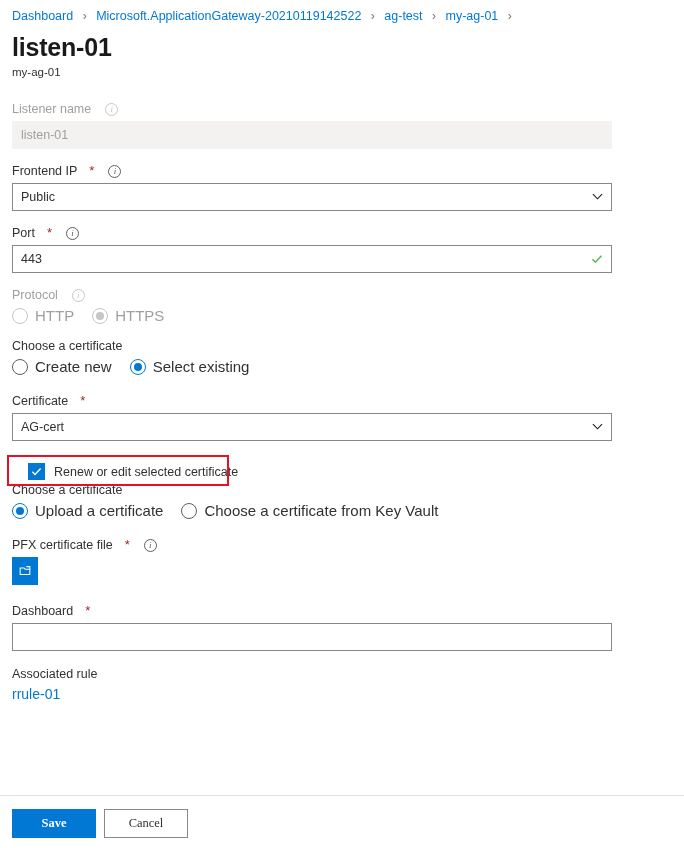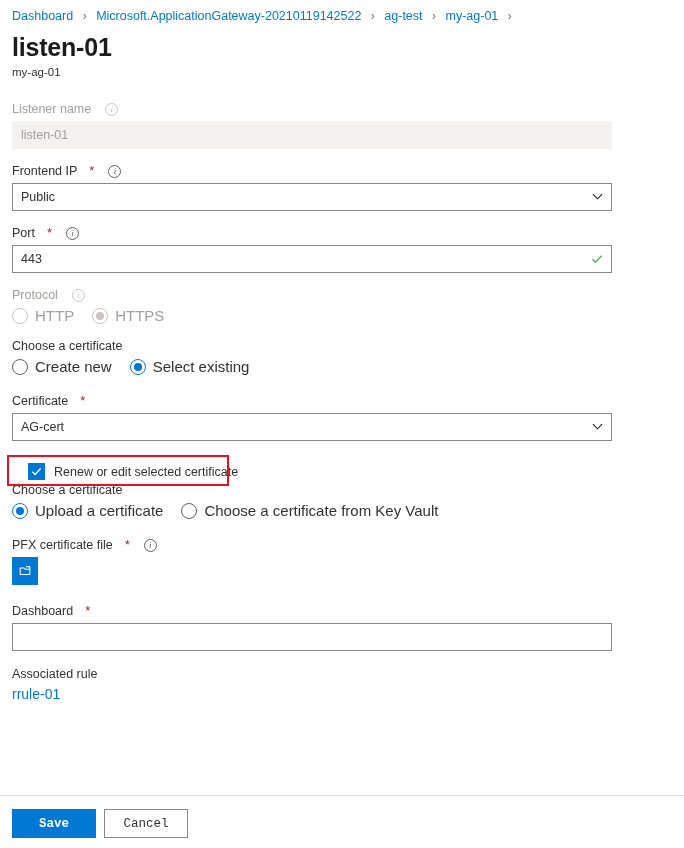--- a/index.html
+++ b/index.html
@@ -213,21 +213,21 @@
   }
   .footer {
     position: absolute;
     left: 12px; bottom: 10px;
     display: flex; gap: 8px;
   }
   .btn {
     height: 29px;
     min-width: 84px;
     font-size: 12.5px;
-    font-family: Liberation Mono, monospace;
+    font-family: Liberation Serif, serif;
     cursor: pointer;
     padding: 0 16px;
   }
   .btn-primary {
     background: #0078d4;
     border: 1px solid #0078d4;
     color: #ffffff;
     font-weight: 600;
   }
   .btn-secondary {

